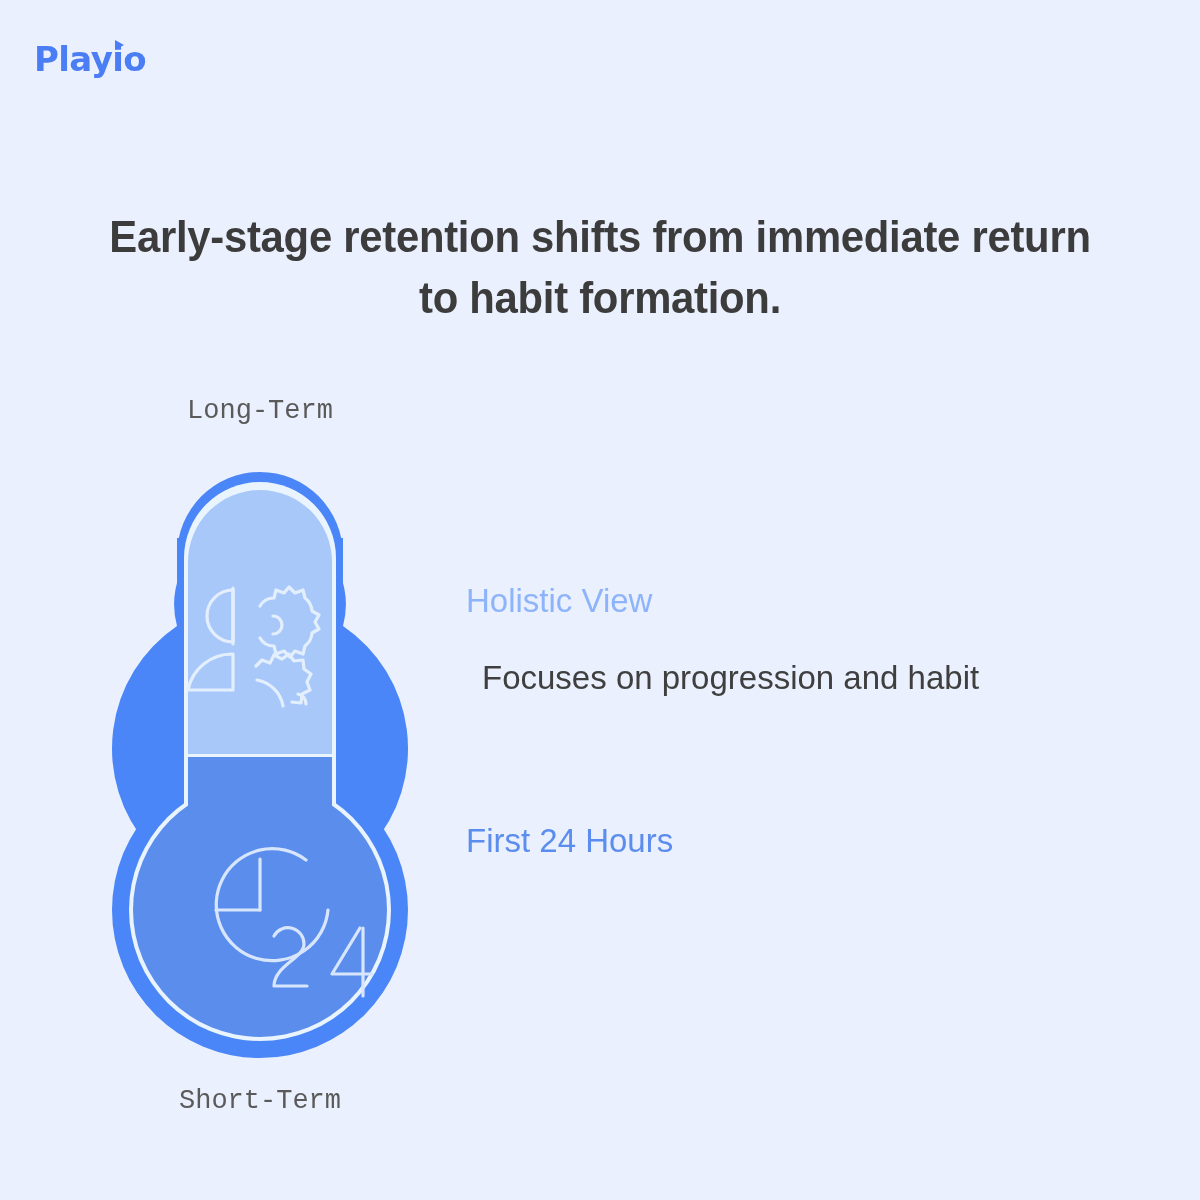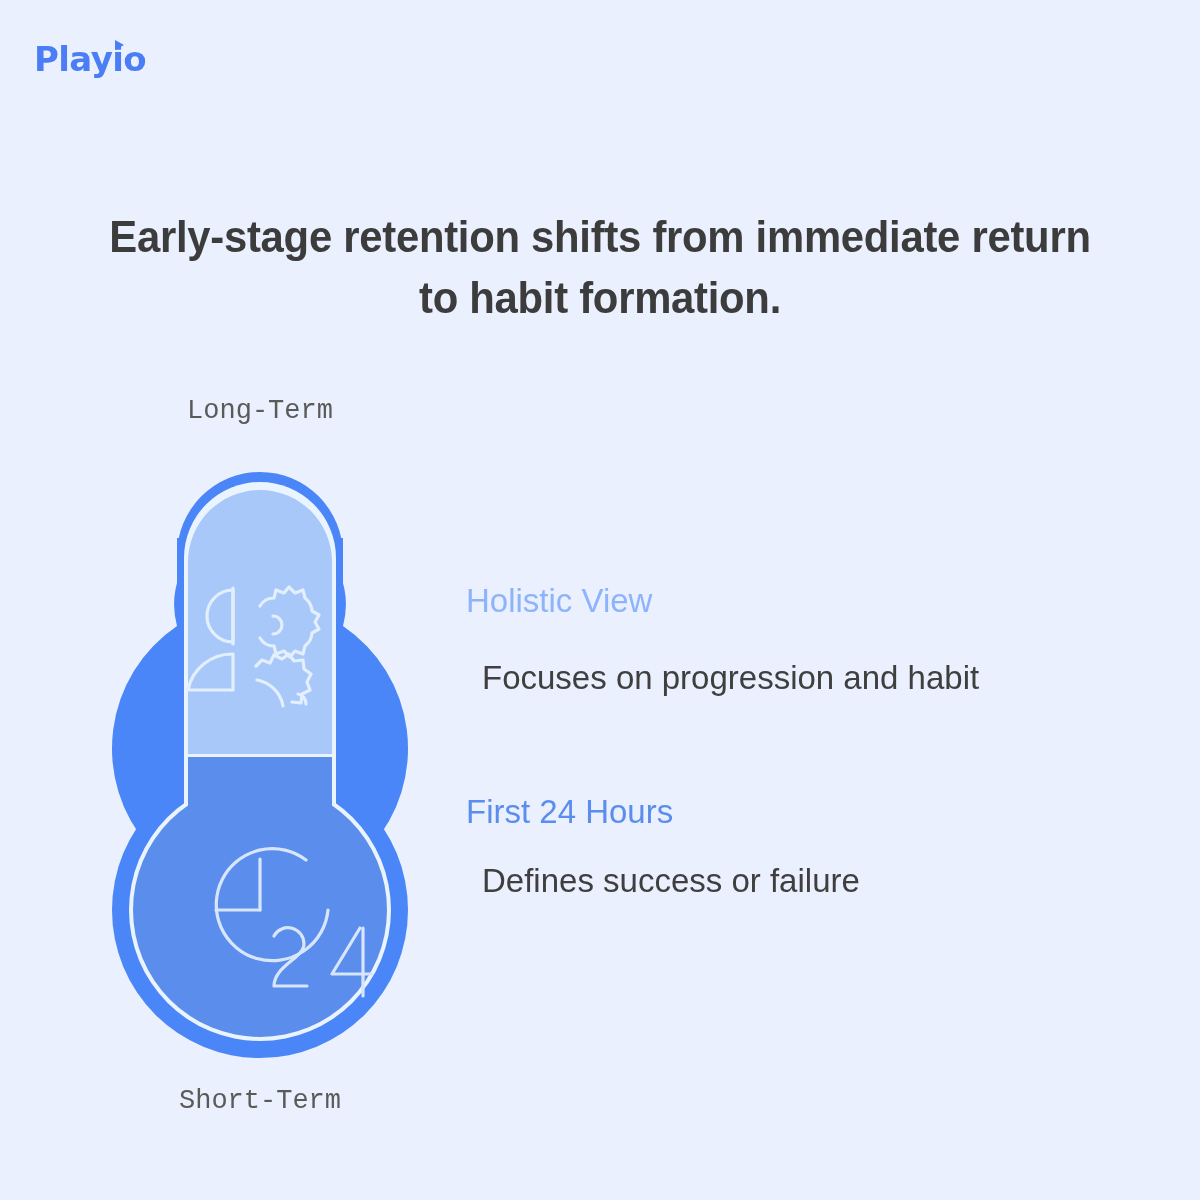--- a/index.html
+++ b/index.html
@@ -89,21 +89,21 @@
     height: 610px;
   }
 
   
   .info-block {
     position: absolute;
     left: 466px;
     width: 660px;
   }
   .info-block.b1 { top: 543px; }
-  .info-block.b2 { top: 791px; }
+  .info-block.b2 { top: 820px; }
 
   .info-title {
     font-size: 33px;
     line-height: 1.25;
     font-family: "Liberation Sans", sans-serif;
     margin: 0 0 36px 0;
   }
   .info-block.b1 .info-title { color: #8db4fb; margin-top: 37px; }
   .info-block.b2 .info-title { color: #5b8def; margin-bottom: 28px; }
 
@@ -199,14 +199,13 @@
   <div class="thermo-label bottom">Short-Term</div>
 </div>
 
 <div class="info-block b1">
   <div class="info-title">Holistic View</div>
   <div class="info-desc">Focuses on progression and habit</div>
 </div>
 
 <div class="info-block b2">
   <div class="info-title">First 24 Hours</div>
-  <div class="info-desc">Defines success or failure</div>
 </div>
 
 </body></html>

